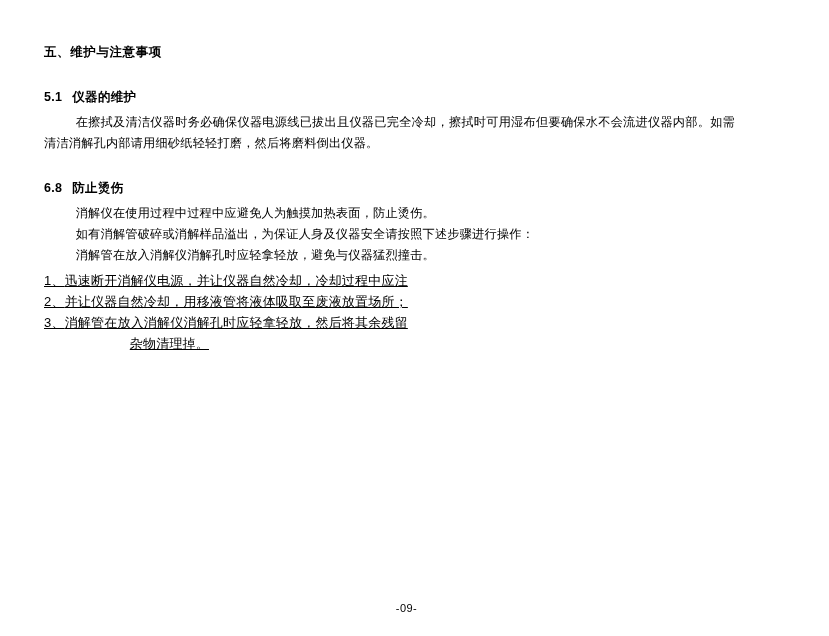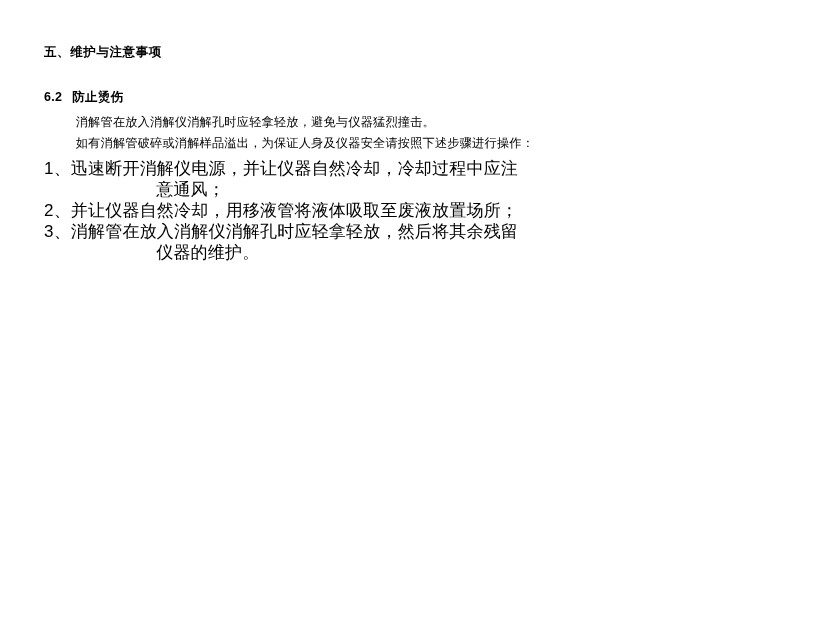--- a/index.html
+++ b/index.html
@@ -53,26 +53,27 @@
   }
   .block-5-2 .para {
     margin-bottom: 0;
   }
   .list {
     margin: 4px 0 0 0;
     padding: 0;
     list-style: none;
   }
   .list li {
-    font-size: 17px;
+    font-size: 13px;
     line-height: 21px;
     letter-spacing: 0.2px;
     padding-left: 2.2em;
     text-indent: -2.2em;
     margin-bottom: 0;
+    text-decoration: underline;
   }
   .list li .cont {
     display: block;
     padding-left: 4.4em;
     text-indent: 0;
   }
   .footer {
     position: absolute;
     left: 0;
     right: 0;
@@ -82,37 +83,44 @@
     letter-spacing: 0.5px;
   }
 </style>
 </head>
 <body>
 
 <div class="page">
 
   <h1 class="chapter-title">五、维护与注意事项</h1>
 
+  <div class="block-5-1">
+    <h2 class="section-head">
+      <span class="num">5.1</span><span>仪器的维护</span>
+    </h2>
+    <p class="para indent">在擦拭及清洁仪器时务必确保仪器电源线已拔出且仪器已完全冷却，擦拭时可用湿布但要确保水不会流进仪器内部。如需清洁消解孔内部请用细砂纸轻轻打磨，然后将磨料倒出仪器。</p>
+  </div>
 
   <div class="block-5-2">
     <h2 class="section-head">
-      <span class="num">6.2</span><span>防止烫伤</span>
+      <span class="num">6.8</span><span>防止烫伤</span>
     </h2>
+    <p class="para indent">消解仪在使用过程中过程中应避免人为触摸加热表面，防止烫伤。</p>
+    <p class="para indent">如有消解管破碎或消解样品溢出，为保证人身及仪器安全请按照下述步骤进行操作：</p>
     <p class="para indent">消解管在放入消解仪消解孔时应轻拿轻放，避免与仪器猛烈撞击。</p>
-    <p class="para indent">如有消解管破碎或消解样品溢出，为保证人身及仪器安全请按照下述步骤进行操作：</p>
 
     <ul class="list">
       <li>
         <span>1、</span><span>迅速断开消解仪电源，并让仪器自然冷却，冷却过程中应注</span>
-        <span class="cont">意通风；</span>
       </li>
       <li>
         <span>2、</span><span>并让仪器自然冷却，用移液管将液体吸取至废液放置场所；</span>
       </li>
       <li>
         <span>3、</span><span>消解管在放入消解仪消解孔时应轻拿轻放，然后将其余残留</span>
-        <span class="cont">仪器的维护。</span>
+        <span class="cont">杂物清理掉。</span>
       </li>
     </ul>
   </div>
 
+  <div class="footer">-09-</div>
 
 </div>
 
 </body></html>

